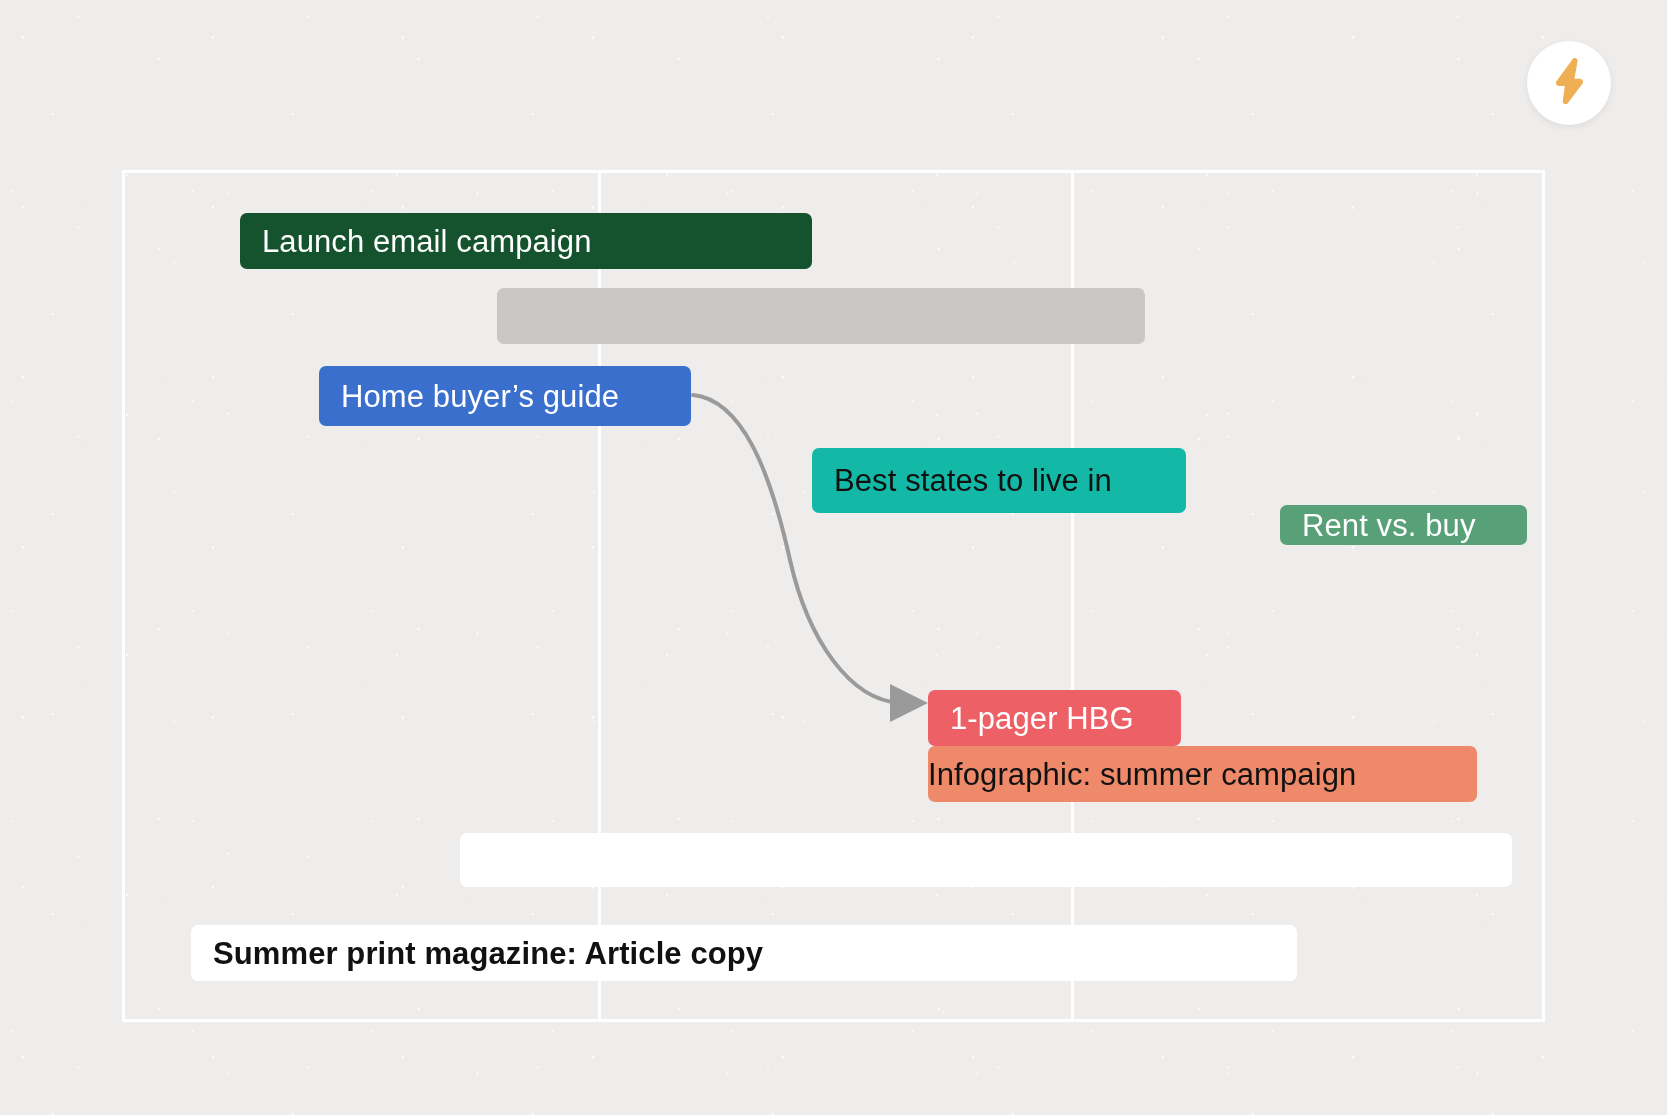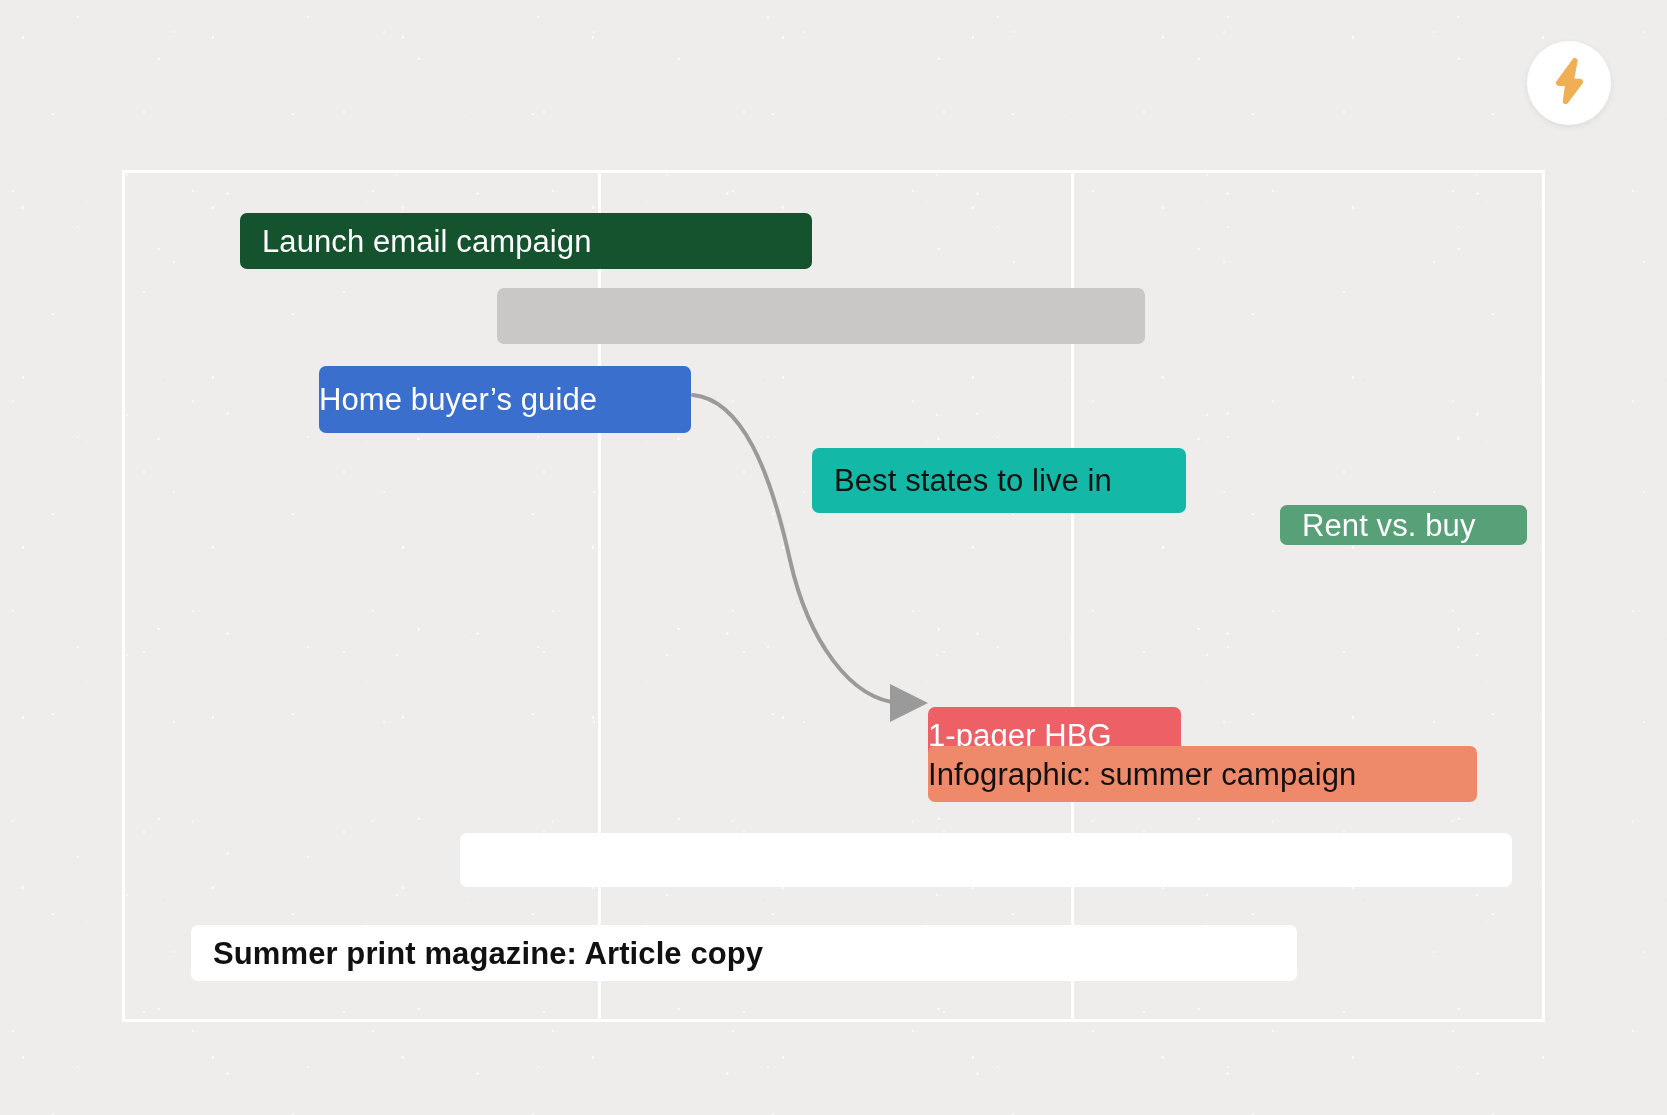--- a/index.html
+++ b/index.html
@@ -117,30 +117,30 @@
   <polygon id="connector-head" fill="#9a9a9a" points="890,684 928,703 890,722"></polygon>
 </svg>
 
 <div id="task-layer">
     <div class="task-bar" style="left: 240px; top: 213px; width: 572px; height: 56px; background: #14532d; padding-left: 22px;">
       <span class="task-label" style="color: rgb(255, 255, 255);">Launch email campaign</span>
     </div>
     <div class="task-bar" style="left: 497px; top: 288px; width: 648px; height: 56px; background: rgb(201, 200, 198); padding-left: 0px;">
       <span class="task-label" style="color: rgb(201, 200, 198);"></span>
     </div>
-    <div class="task-bar" style="left: 319px; top: 366px; width: 372px; height: 67px; background: rgb(58, 111, 206); ">
+    <div class="task-bar" style="left: 319px; top: 366px; width: 372px; height: 60px; background: rgb(58, 111, 206); padding-left: 22px;">
       <span class="task-label" style="color: rgb(255, 255, 255);">Home buyer’s guide</span>
     </div>
     <div class="task-bar" style="left: 812px; top: 448px; width: 374px; height: 65px; background: #14b8a6; padding-left: 22px;">
       <span class="task-label" style="color: rgb(17, 17, 17);">Best states to live in</span>
     </div>
     <div class="task-bar" style="left: 1280px; top: 505px; width: 247px; height: 40px; background: rgb(88, 160, 120); padding-left: 22px;">
       <span class="task-label" style="color: rgb(255, 255, 255);">Rent vs. buy</span>
     </div>
-    <div class="task-bar" style="left: 928px; top: 707px; width: 253px; height: 56px; background: rgb(236, 96, 102); ">
+    <div class="task-bar" style="left: 928px; top: 690px; width: 253px; height: 56px; background: rgb(236, 96, 102); padding-left: 22px;">
       <span class="task-label" style="color: rgb(255, 255, 255);">1-pager HBG</span>
     </div>
     <div class="task-bar" style="left: 928px; top: 746px; width: 549px; height: 56px; background: rgb(238, 138, 106); ">
       <span class="task-label" style="color: rgb(17, 17, 17);">Infographic: summer campaign</span>
     </div>
     <div class="task-bar" style="left: 460px; top: 833px; width: 1052px; height: 54px; background: rgb(255, 255, 255); padding-left: 0px;">
       <span class="task-label" style="color: rgb(255, 255, 255);"></span>
     </div>
     <div class="task-bar" style="left: 191px; top: 925px; width: 1106px; height: 56px; background: #ffffff; padding-left: 22px; font-weight: bold;">
       <span class="task-label" style="color: rgb(17, 17, 17);">Summer print magazine: Article copy</span>

